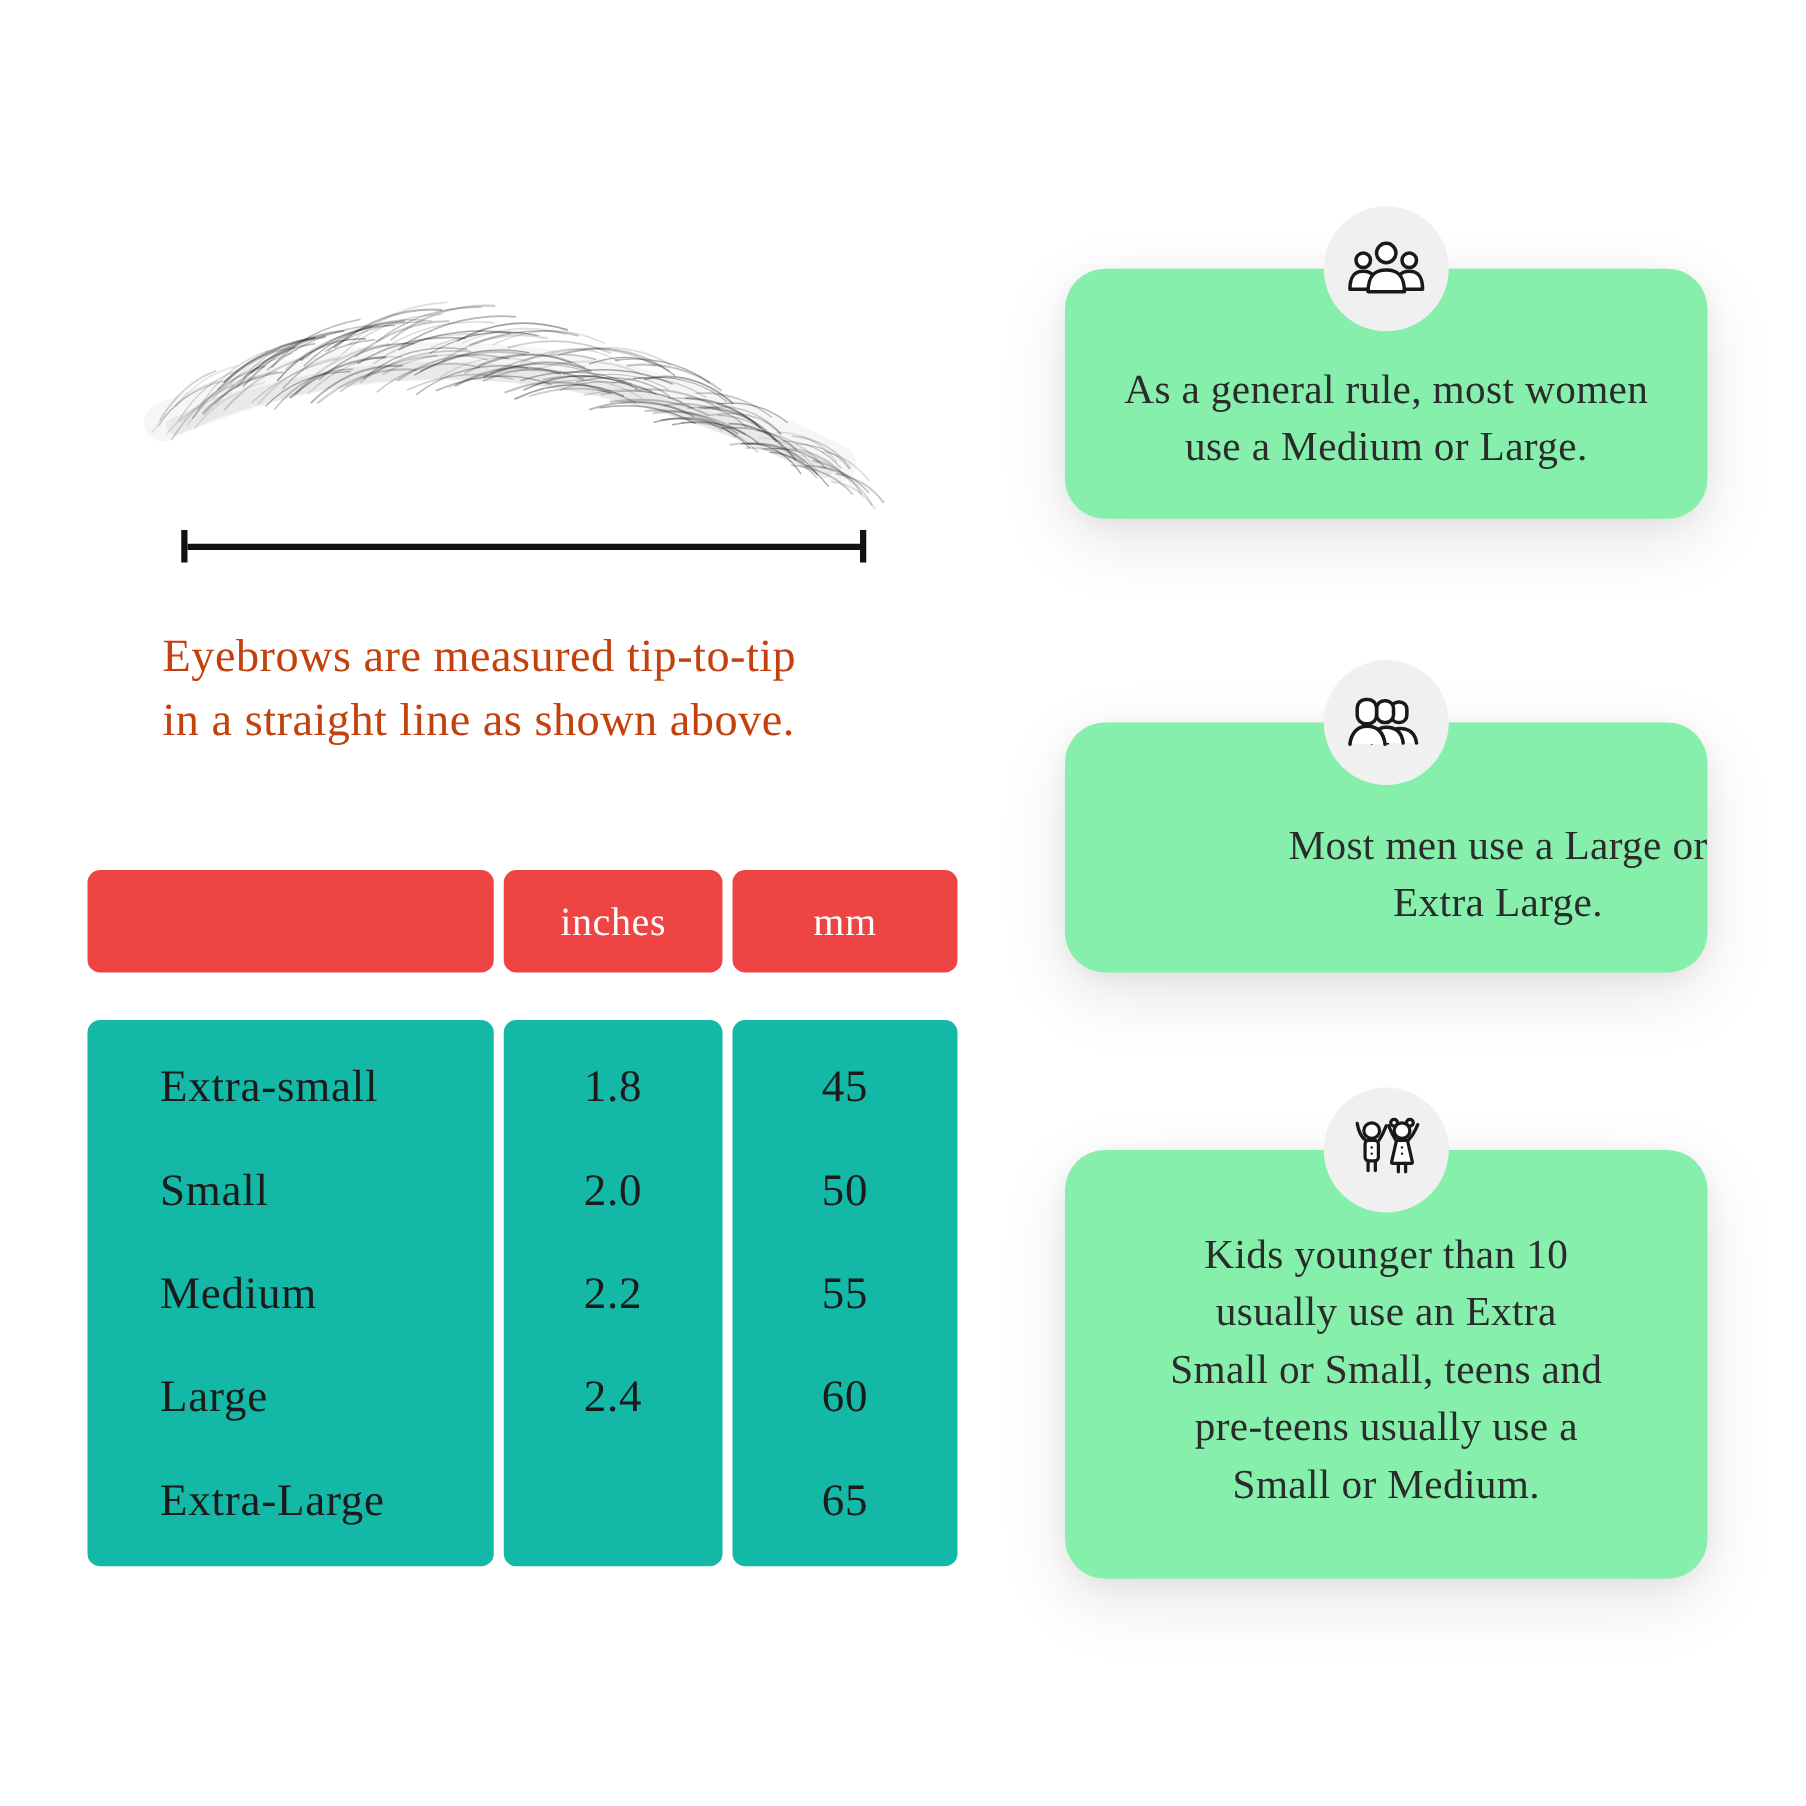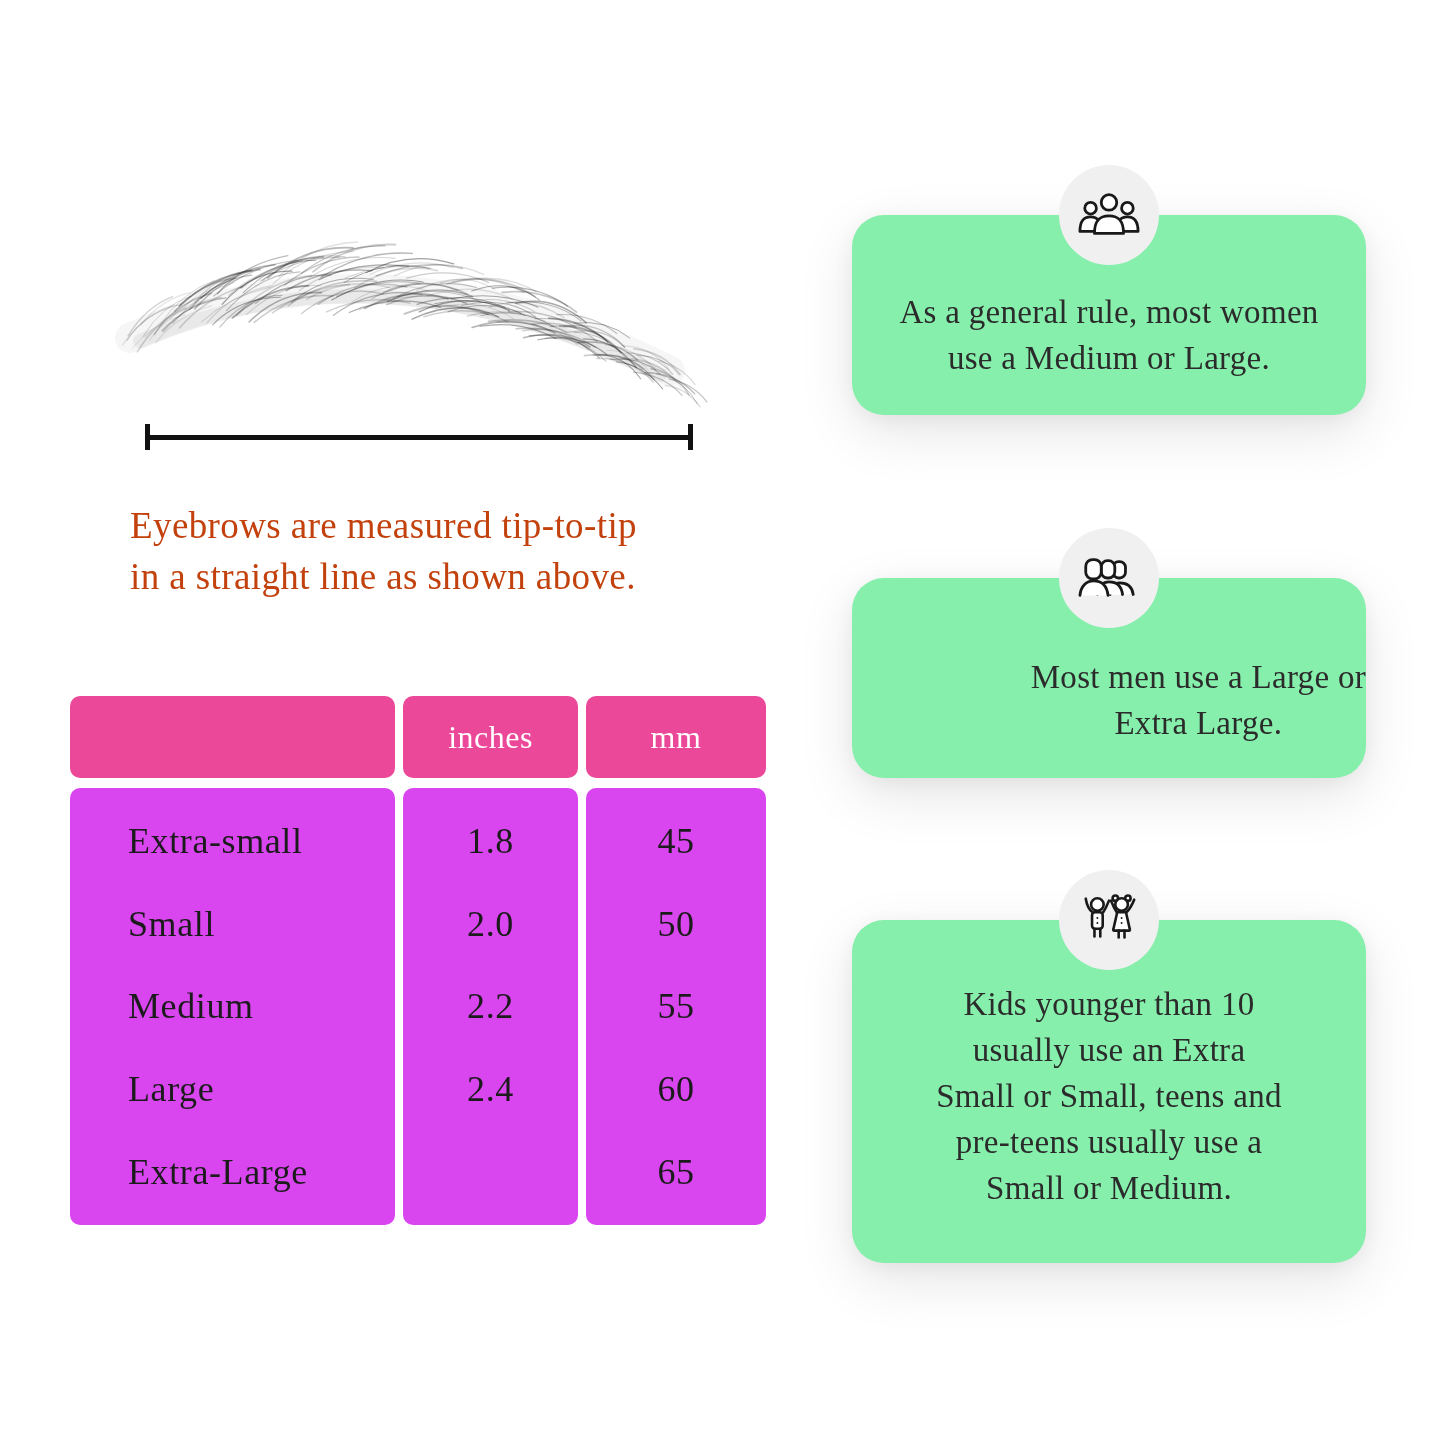--- a/index.html
+++ b/index.html
@@ -13,29 +13,29 @@
   .measure .cap{width:5px;height:26px;background:#111;}
   .measure .bar{flex:1;height:5px;background:#111;}
   .caption{
     position:absolute;left:130px;top:500px;width:620px;
     font-size:37px;line-height:51px;letter-spacing:0.4px;color:#c2410c;
   }
   
   .size-table{position:absolute;left:70px;top:696px;width:696px;}
   .t-head,.t-body{display:grid;grid-template-columns:325px 175px 180px;column-gap:8px;}
   .t-head .h{
-    height:82px;background:#ec4899;border-radius:10px;color:#ffffff;
+    height:82px;background:#ef4444;border-radius:10px;color:#ffffff;
     display:flex;align-items:center;justify-content:center;
     font-size:32px;letter-spacing:0.5px;
   }
   .t-body{margin-top:10px;}
   .t-body .col{
-    height:437px;background:#d946ef;border-radius:10px;
+    height:437px;background:#14b8a6;border-radius:10px;
     display:grid;grid-template-rows:repeat(5,1fr);padding:12px 0;box-sizing:border-box;
-    font-size:36px;color:#1b1b1b;letter-spacing:0.6px;
+    font-size:36px;color:#1b1b1b;letter-spacing:0.6px;margin-top:28px;
   }
   .t-body .col .cell{display:flex;align-items:center;justify-content:center;}
   .t-body .col.labels .cell{justify-content:flex-start;padding-left:58px;}
   
   .info-card{
     position:absolute;left:852px;width:514px;background:#86efac;border-radius:32px;
     box-shadow:0 18px 55px rgba(0,0,0,0.10), 0 4px 20px rgba(0,0,0,0.05);
     display:flex;flex-direction:column;justify-content:flex-end;box-sizing:border-box;
   }
   .card-1{top:215px;height:200px;padding-bottom:34px;}

